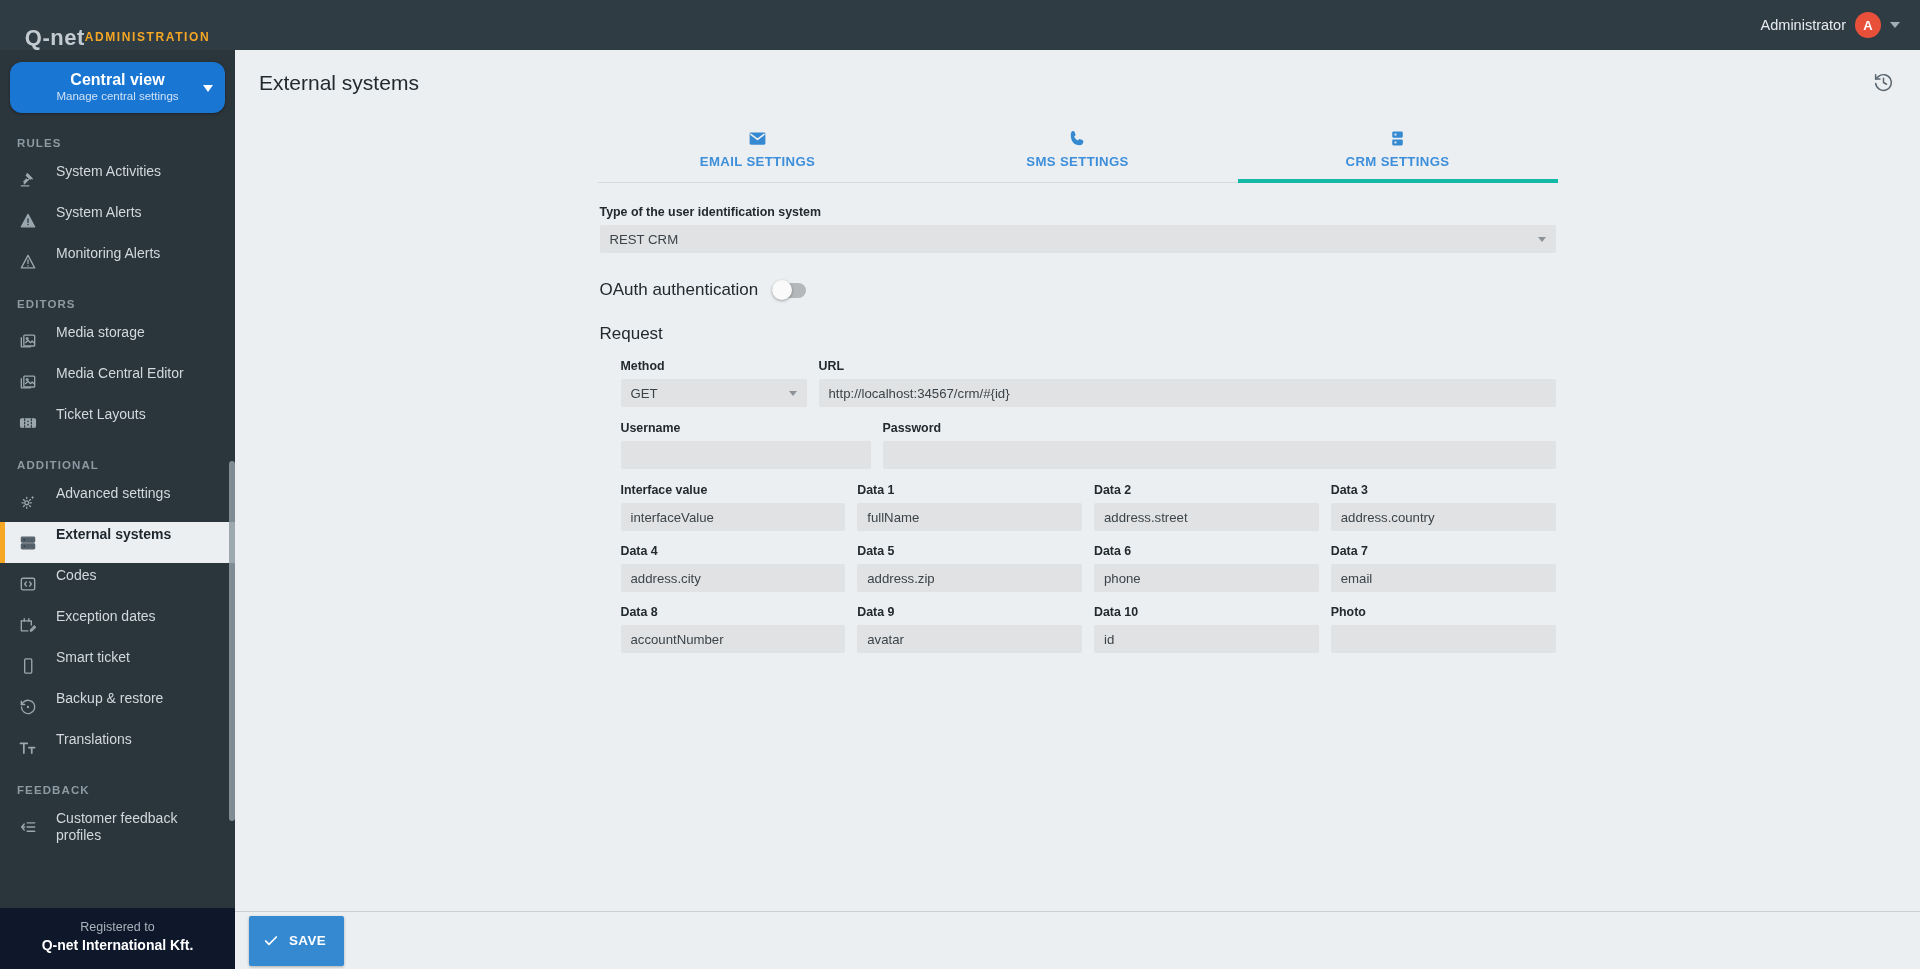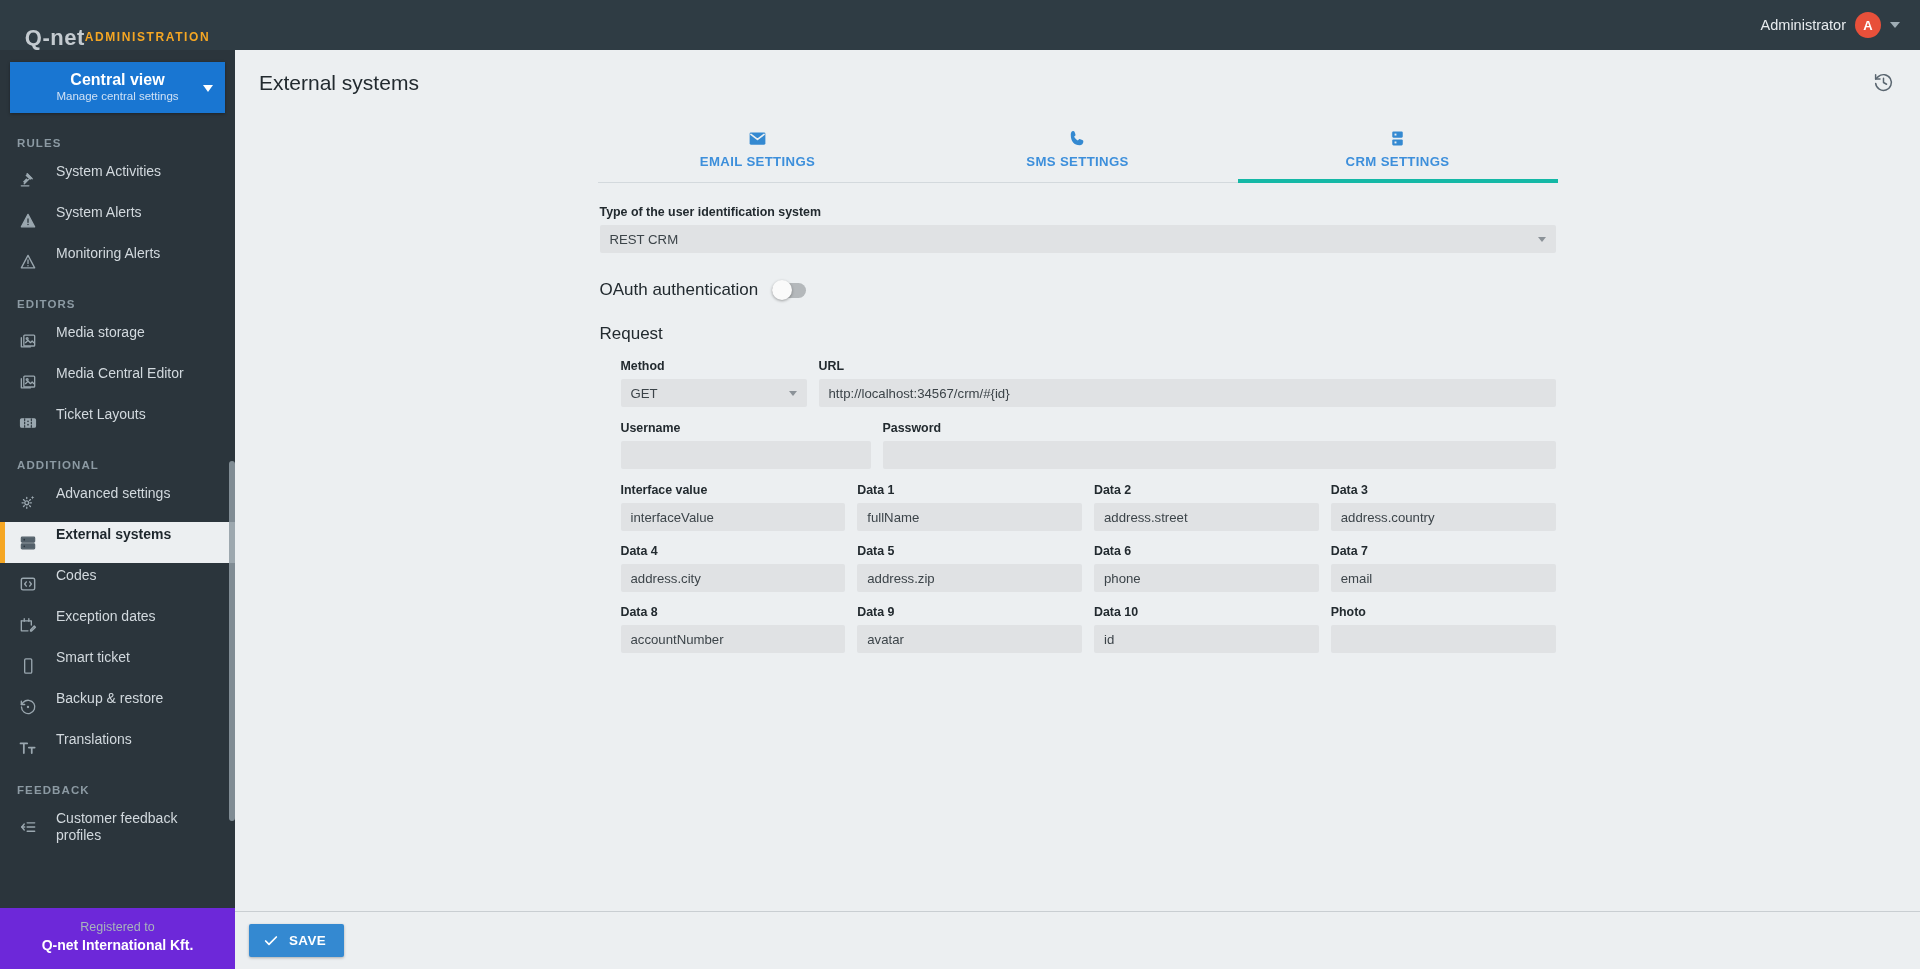--- a/index.html
+++ b/index.html
@@ -55,21 +55,21 @@
   
   .sidebar {
     width: 235px; flex: 0 0 235px;
     background: #2b353c;
     display: flex; flex-direction: column;
     position: relative;
     overflow: hidden;
   }
   .view-switch {
     margin: 12px 10px 8px 10px;
-    background: #1976d2; border-radius: 0;
+    background: #1976d2; border-radius: 12px;
     padding: 8px 10px 9px 10px;
     position: relative; cursor: pointer;
     box-shadow: 0 1px 3px rgba(0,0,0,.35);
   }
   .view-switch .vs-title {
     color: #fff; font-size: 16px; font-weight: bold;
     text-align: center; line-height: 19px;
   }
   .view-switch .vs-sub {
     color: #cfe1f5; font-size: 11.5px;
@@ -120,21 +120,21 @@
     position: absolute; right: 0; top: 0; width: 6px;
     background: transparent;
   }
   .sb-thumb {
     position: absolute; right: 0; width: 6px;
     background: #8f9ba3; border-radius: 3px;
     top: 340px; height: 360px; opacity: .85;
   }
 
   .registered {
-    flex: 0 0 auto; background: #6d28d9;
+    flex: 0 0 auto; background: #0f172a;
     padding: 10px 8px 14px 8px; text-align: center;
   }
   .registered .r-top { color: #a8b4bb; font-size: 12.5px; line-height: 18px; }
   .registered .r-name { color: #ffffff; font-size: 14px; font-weight: bold; line-height: 19px; }
 
   
   .main {
     flex: 1 1 auto; display: flex; flex-direction: column;
     background: #eceff1; min-width: 0; position: relative;
   }
@@ -224,21 +224,21 @@
   .grid4 > div { flex: 1 1 0; min-width: 0; }
 
   
   .footer {
     flex: 0 0 58px; height: 58px; background: #eceff1;
     border-top: 1px solid #c9ced2;
     display: flex; align-items: center; padding-left: 14px;
   }
   .save-btn {
     background: #3489d1; color: #fff; border: none; border-radius: 2px;
-    height: 33px; padding: 0 18px 0 14px;
+    height: 50px; padding: 0 18px 0 14px;
     display: flex; align-items: center; gap: 10px;
     font-size: 13.4px; font-weight: bold; letter-spacing: .4px;
     cursor: pointer; box-shadow: 0 1px 3px rgba(0,0,0,.28);
     font-family: "Liberation Sans", sans-serif;
   }
 </style>
 </head>
 <body>
 
 <div class="topbar">

